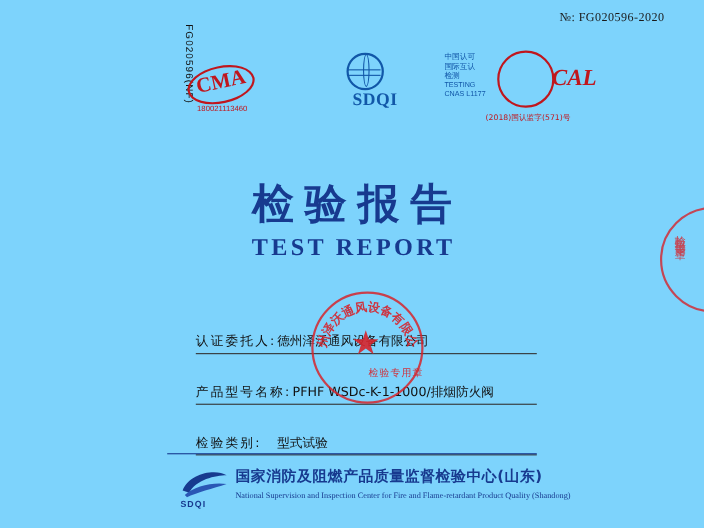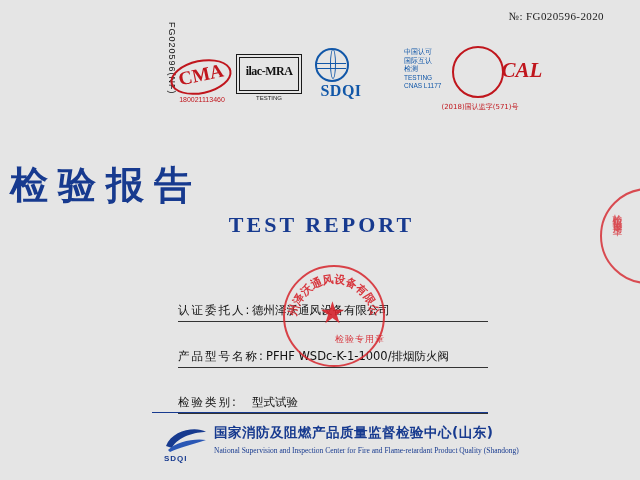--- a/index.html
+++ b/index.html
@@ -12,21 +12,21 @@
     width: 640px;
     height: 480px;
     background: #ffffff;
     overflow: hidden;
     font-family: "Liberation Serif", serif;
   }
   .sheet {
     position: absolute;
     left: 0; top: 0;
     width: 640px; height: 480px;
-    background: #e5e5e5;
+    background: #7dd3fc;
   }
 
   
   .report-no {
     position: absolute;
     top: 10px;
     right: 36px;
     font-size: 11px;
     color: #1a1a1a;
     letter-spacing: 0.4px;
@@ -239,20 +239,21 @@
     font-size: 7px;
     font-family: "DejaVu Sans", sans-serif;
   }
 
   
   .title-cn {
     position: absolute;
     left: 0;
     top: 160px;
     width: 640px;
+    text-align: center;
     font-size: 38px;
     font-weight: bold;
     letter-spacing: 10px;
     color: #173a8f;
     font-family: Liberation Mono, monospace;
     text-indent: 10px;
   }
   .title-en {
     position: absolute;
     left: 0;
@@ -452,26 +453,20 @@
     <div class="vert-code">FG020596(NF)</div>
 
     <div class="logos">
 
       <div class="cma">
         <div class="ellipse"></div>
         <div class="txt">CMA</div>
         <div class="num">180021113460</div>
       </div>
 
-      <div class="ilac">
-        <div class="box"></div>
-        <div class="inner"></div>
-        <div class="word">ilac-MRA</div>
-        <div class="sub">TESTING</div>
-      </div>
 
       <div class="cnas">
         <div class="globe"></div>
         <div class="word">SDQI</div>
       </div>
       <div class="cnas-text">
         <div class="cn">中国认可</div>
         <div class="cn">国际互认</div>
         <div class="cn">检测</div>
         <div>TESTING</div>

